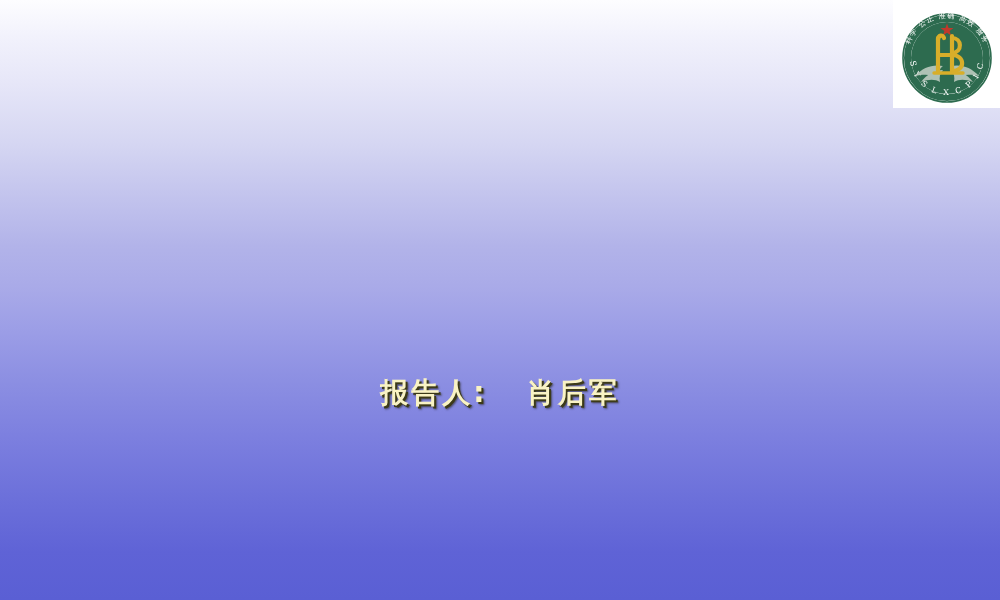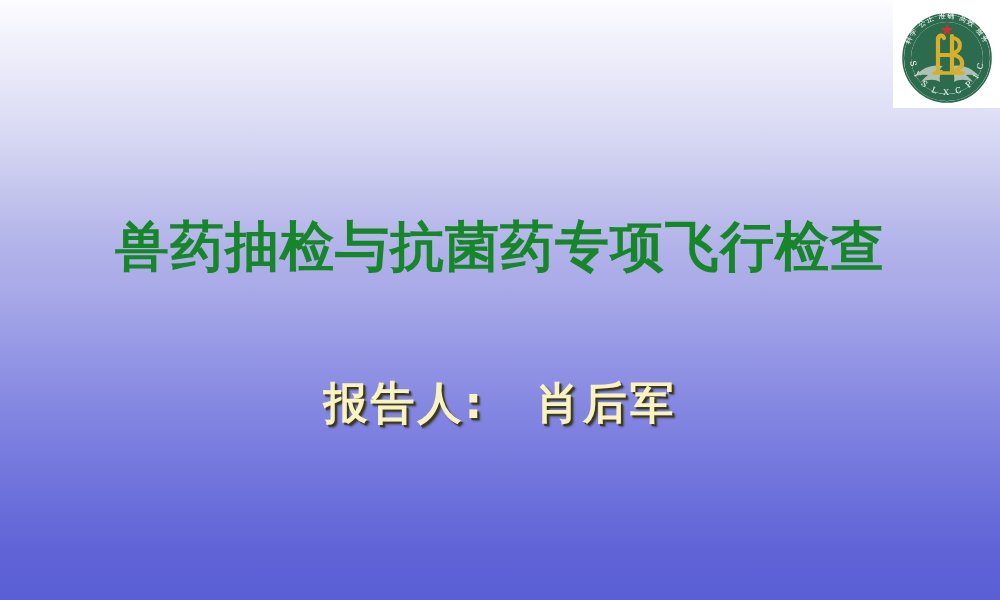--- a/index.html
+++ b/index.html
@@ -67,21 +67,21 @@
 
   
   #presenter {
     position: absolute;
     left: 0px;
     top: 374px;
     width: 1000px;
     text-align: center;
     font-family: "DejaVu Sans", "Liberation Sans", sans-serif;
     font-weight: bold;
-    font-size: 44px;
+    font-size: 28px;
     letter-spacing: 3px;
     color: #f9f3c4;
     text-shadow:
         2px 2px 0 #3c3a18,
         3px 3px 2px rgba(30,28,10,0.55);
   }
   #presenter .sep {
     letter-spacing: 10px;
   }
 
@@ -151,20 +151,19 @@
 
         <path d="M 59,38 C 69,38 70,52 59,53" stroke-width="4.2"></path>
 
         <path d="M 59,55 C 72,55 73,71 59,71" stroke-width="4.2"></path>
       </g>
 
       <path d="M 41,73 L 70,73" stroke="#d8ae2a" stroke-width="3.4" stroke-linecap="round" fill="none"></path>
     </svg>
   </div>
 
-  <h1 id="title">兽药抽检与抗菌药专项飞行检查</h1>
 
   <div id="presenter">
     <span>报告人:</span><span class="sep">&nbsp;&nbsp;</span><span>肖后军</span>
   </div>
 
 
 </div>
 
 </body></html>

